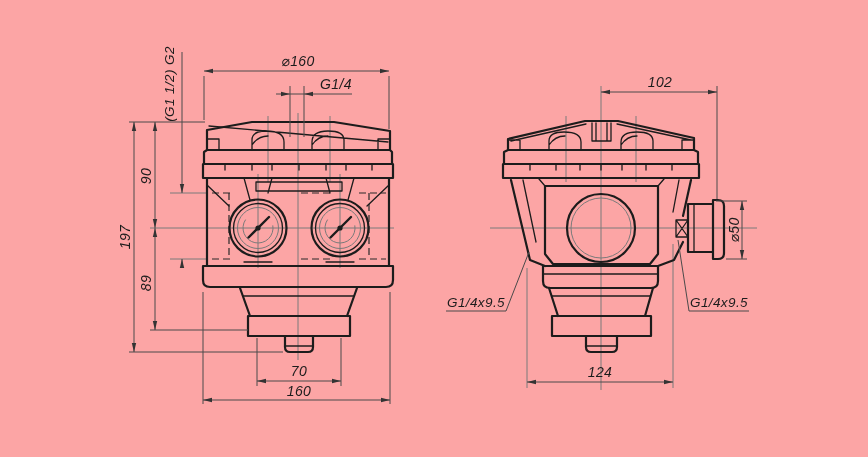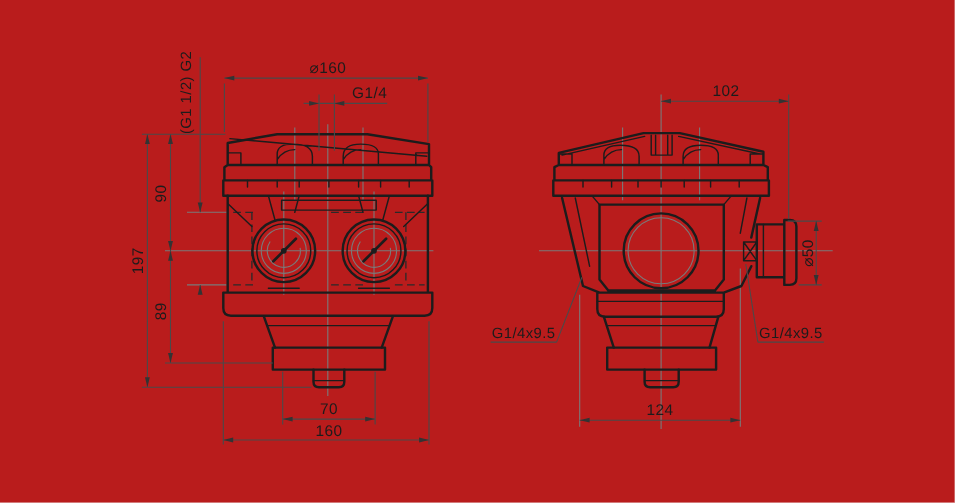--- a/index.html
+++ b/index.html
@@ -1,16 +1,16 @@
 <!DOCTYPE html>
 <html><head>
 <meta charset="utf-8">
 <style>
   html,body{margin:0;padding:0;background:#f7f7f7;}
-  .page{width:868px;height:457px;background:#b91c1c;position:relative;overflow:hidden;}
+  .page{width:868px;height:457px;background:#fca5a5;position:relative;overflow:hidden;font-style:italic;}
   svg{display:block;}
   .ol{stroke:#1c1c1c;stroke-width:2.2;fill:none;stroke-linejoin:round;stroke-linecap:round;}
   .ol1{stroke:#1c1c1c;stroke-width:1.3;fill:none;stroke-linejoin:round;stroke-linecap:round;}
   .thin{stroke:#7a7a7a;stroke-width:1;fill:none;}
   .dim{stroke:#4a4a4a;stroke-width:1;fill:none;}
   .hid{stroke:#2a2a2a;stroke-width:1.2;fill:none;stroke-dasharray:7 4;}
   .arr{fill:#333333;stroke:none;}
   text{font-family:"Liberation Sans","DejaVu Sans",sans-serif;font-size:14px;fill:#1c1c1c;letter-spacing:.4px;}
   .sm{font-size:13.5px;}
 </style>

